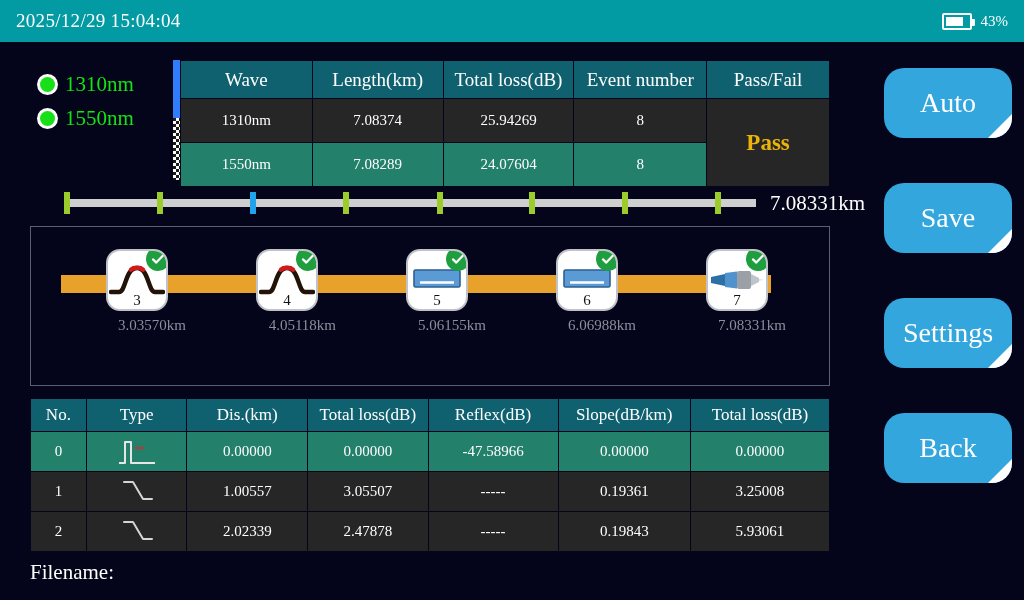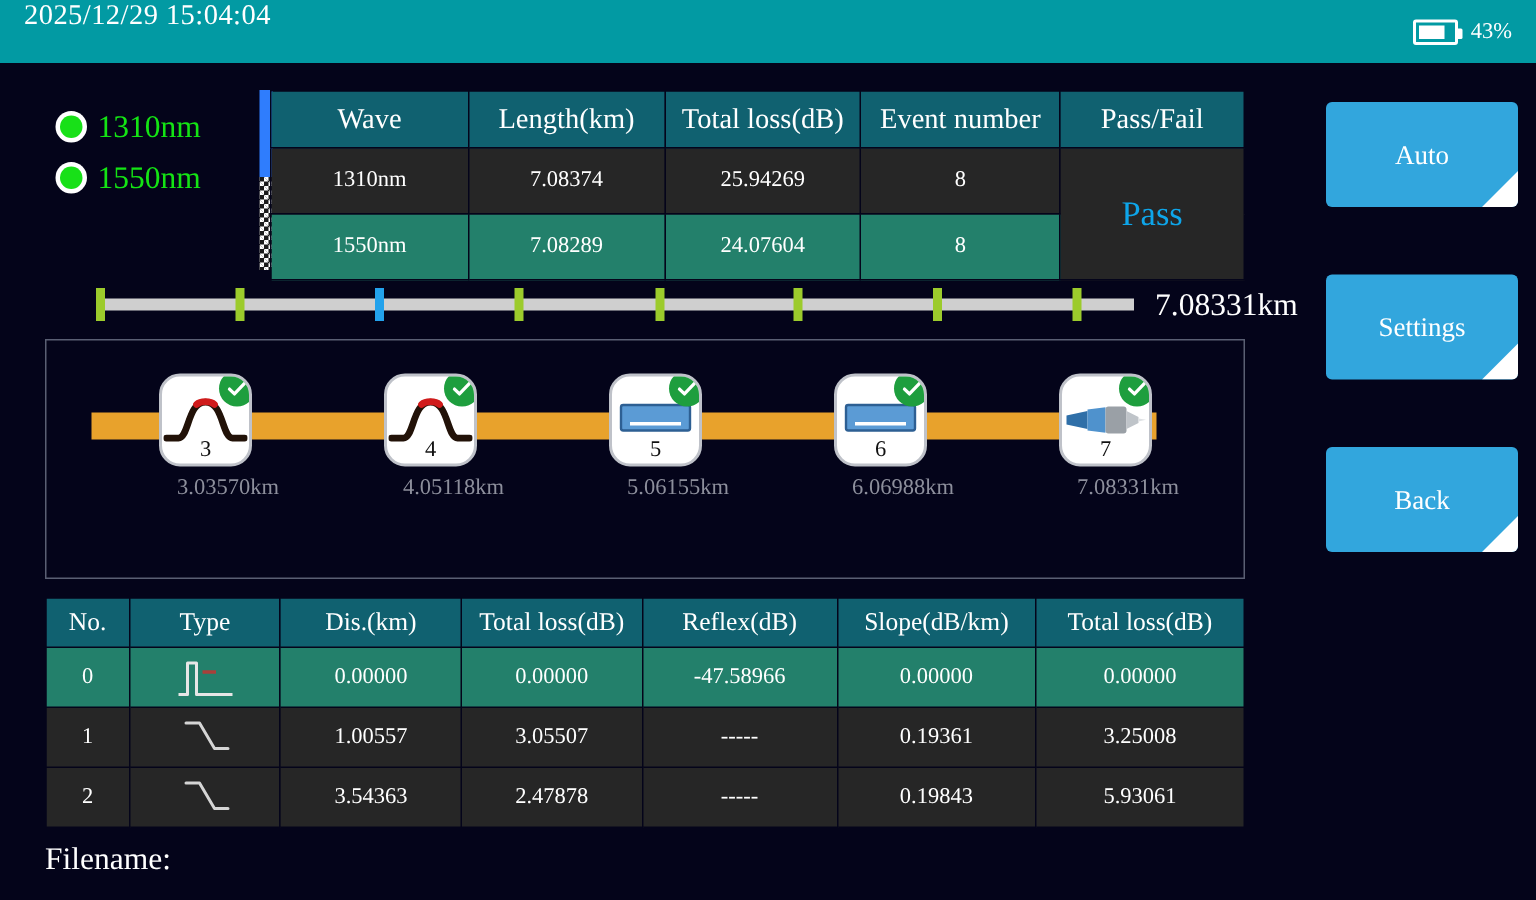--- a/index.html
+++ b/index.html
@@ -8,21 +8,21 @@
     background:#04041a;
     font-family:"Liberation Serif","DejaVu Serif",serif;
     color:#ffffff;
     position:relative;
   }
 
   
   #topbar{
     position:absolute; left:0; top:0; width:1024px; height:42px;
     background:#029aa3;
-    display:flex; justify-content:space-between;
+    display:flex; align-items:center; justify-content:space-between;
     padding:0 16px;
   }
   #datetime{ font-size:19px; letter-spacing:.3px; color:#fff; }
   #battery-wrap{ display:flex; align-items:center; gap:9px; }
   .batt{ position:relative; width:30px; height:17px; border:2px solid #fff; border-radius:2px;
          display:flex; align-items:center; }
   .batt:after{ content:""; position:absolute; right:-5px; top:4px; width:3px; height:7px;
                background:#fff; border-radius:0 1px 1px 0; }
   .batt-fill{ height:9px; margin-left:2px; background:#fff; }
   #battery-pct{ font-size:15px; color:#fff; }
@@ -48,21 +48,21 @@
   #summary-table{ position:absolute; left:180px; top:60px; width:650px;
                   border-collapse:collapse; }
   #summary-table th{
     background:#106170; color:#fff; font-weight:normal; font-size:19px;
     height:38px; border:1px solid #04041a; }
   #summary-table td{
     font-size:15px; height:44px; text-align:center; border:1px solid #04041a; }
   .row-dark td{ background:#262626; color:#fff; }
   .row-sel td{ background:#23806b; color:#fff; }
   .passfail-cell{ background:#262626 !important; }
-  .pass-text{ color:#0ea5e9; font-size:23px; }
+  .pass-text{ color:#eab308; font-size:23px;font-weight:bold; }
 
   
   #lengthbar{ position:absolute; left:40px; top:192px; width:790px; height:22px; }
   #lengthbar .bar{ position:absolute; left:24px; top:7px; width:692px; height:8px;
                    background:#cfcfcf; }
   #lengthbar .tick{ position:absolute; top:0px; width:6px; height:22px; background:#9ccb2c; }
   #lengthbar .tick.blue{ background:#23a2ec; }
   #length-value{ position:absolute; left:730px; top:-1px; font-size:21px; color:#fff; }
 
   
@@ -93,21 +93,21 @@
   #event-table tr.row-sel td{ background:#23806b; }
   .type-cell svg{ display:block; margin:0 auto; }
 
   
   #filename-row{ position:absolute; left:30px; top:560px; font-size:21px; color:#fff;
                  display:flex; gap:8px; align-items:center; }
 
   
   #btn-col{ position:absolute; left:884px; top:68px; width:128px; }
   .rbtn{ position:relative; width:128px; height:70px; background:#32a6dd;
-         border-radius:4px; color:#fff; font-size:18px;
+         border-radius:20px; color:#fff; font-size:28px;
          display:flex; align-items:center; justify-content:center;
          margin-bottom:45px; overflow:hidden; }
   .rbtn:after{ content:""; position:absolute; right:0; bottom:0;
                border-style:solid; border-width:0 0 24px 24px;
                border-color:transparent transparent #ffffff transparent; }
 </style>
 </head>
 <body>
 
 <div id="topbar">
@@ -304,31 +304,32 @@
         <td>0.19361</td>
         <td>3.25008</td>
       </tr>
       <tr class="row-dark">
         <td>2</td>
         <td class="type-cell">
           <svg width="42" height="30" viewBox="0 0 42 30">
             <path d="M8 5 L17 5 L27 22 L36 22" stroke="#d5d5d5" stroke-width="2" fill="none" stroke-linejoin="round" stroke-linecap="round"></path>
           </svg>
         </td>
-        <td>3.54363</td>
+        <td>2.02339</td>
         <td>2.47878</td>
         <td>-----</td>
         <td>0.19843</td>
         <td>5.93061</td>
       </tr>
     </tbody>
 </table>
 
 <div id="filename-row">
   <span>Filename:</span>
   <span></span>
 </div>
 
 <div id="btn-col">
   <div class="rbtn">Auto</div>
+  <div class="rbtn">Save</div>
   <div class="rbtn">Settings</div>
   <div class="rbtn">Back</div>
 </div>
 
 </body></html>

